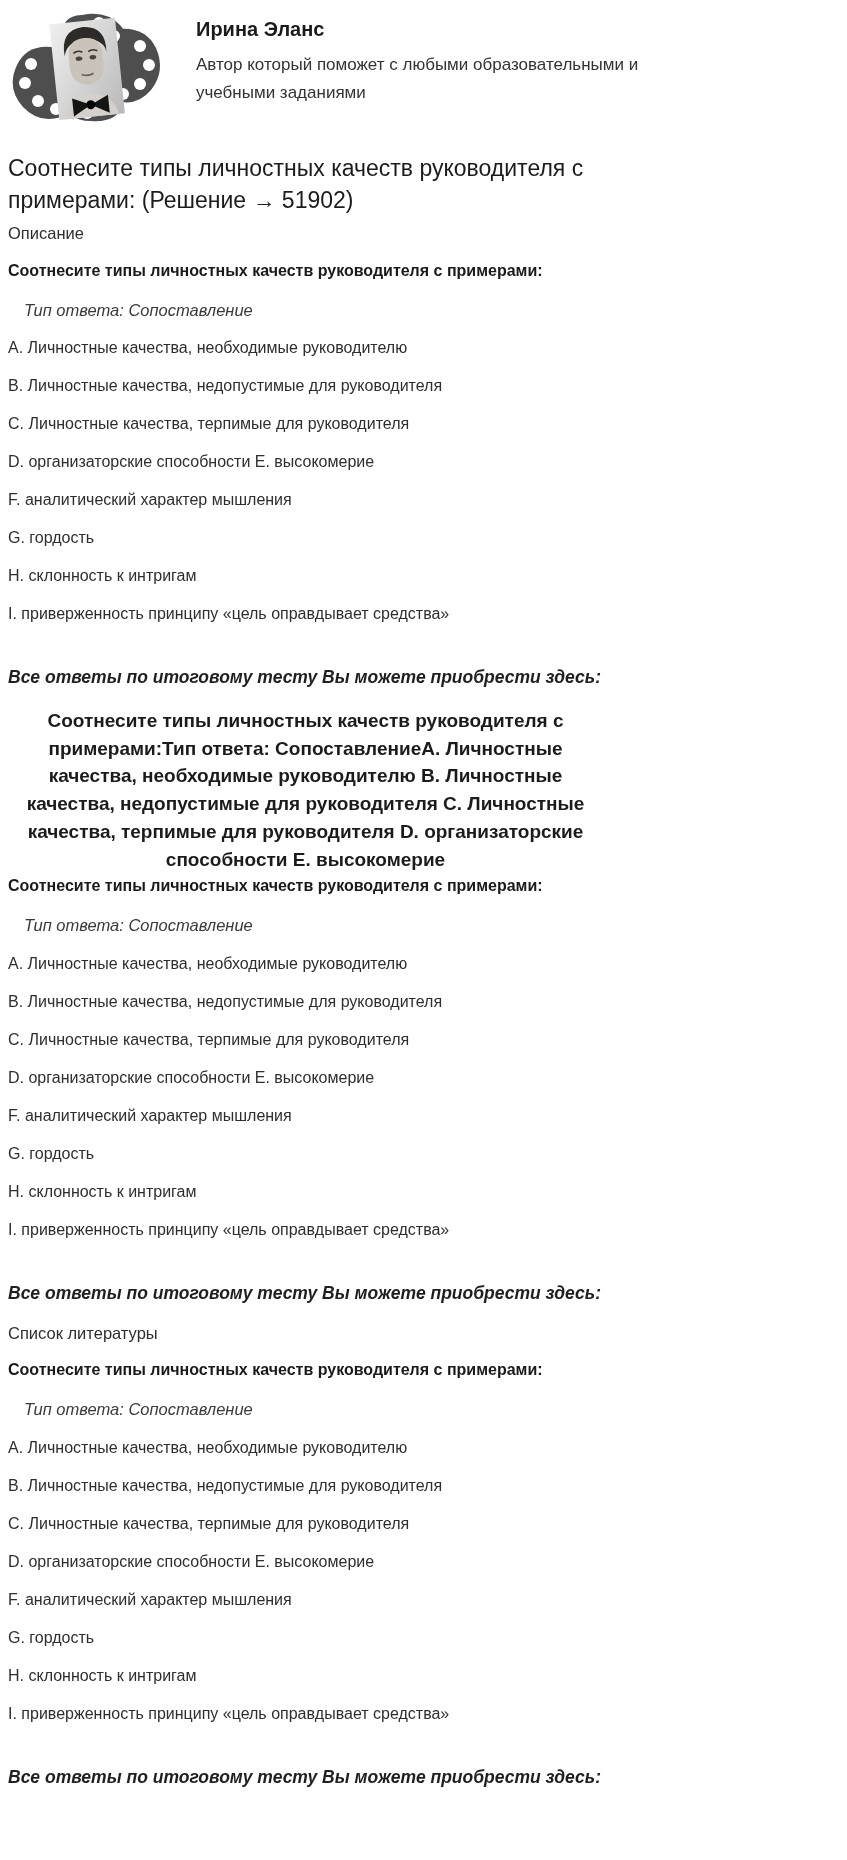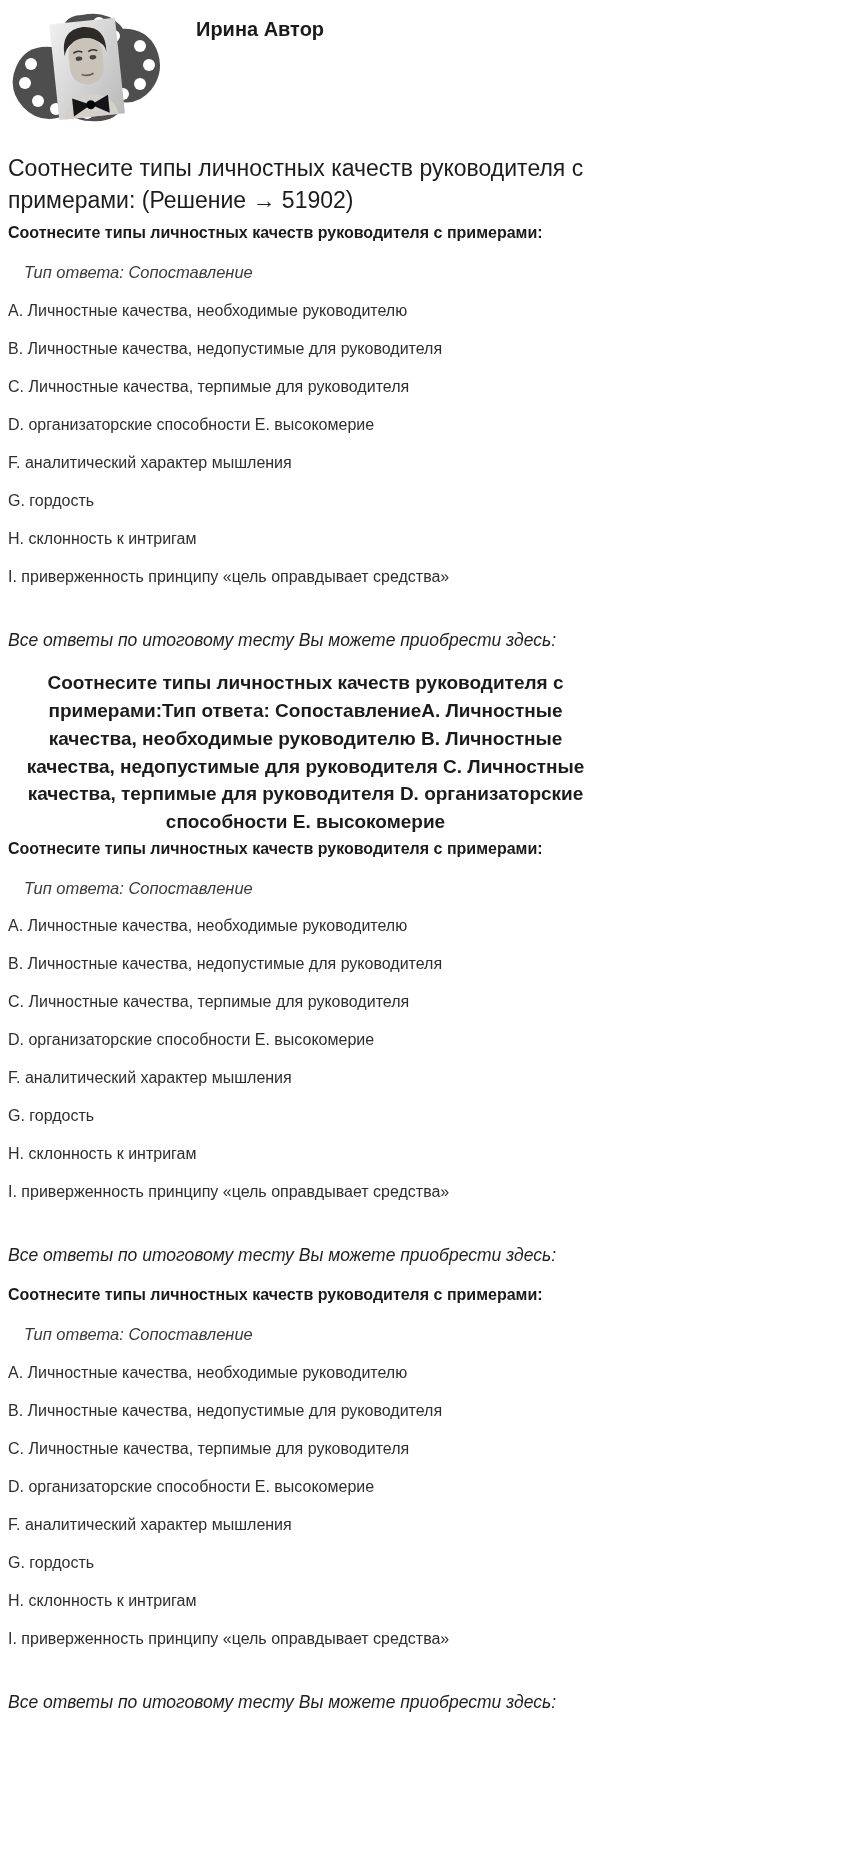--- a/index.html
+++ b/index.html
@@ -39,21 +39,21 @@
   }
   .q-type {
     font-size: 16.5px; font-style: italic; color: #3a3a3a;
     margin: 0 0 18px 16px; line-height: 1.25;
   }
   .q-item {
     font-size: 16px; color: #2e2e2e;
     margin: 0 0 18px 0; line-height: 1.25;
   }
   .purchase-note {
-    font-size: 17.5px; font-weight: normal; font-style: italic; color: #1f1f1f;
+    font-size: 17.5px; font-weight: bold; font-style: italic; color: #1f1f1f;
     margin: 42px 0 18px 0; line-height: 1.3;
   }
   .toc-paragraph {
     font-size: 19px; font-weight: bold; color: #1b1b1b;
     line-height: 1.46; max-width: 595px;
     margin: 0 0 3px 0;
     text-align: center;
   }
 </style>
 </head>
@@ -103,27 +103,29 @@
           <path d="M82 44 Q86 41 91 44" stroke="#3a3531" stroke-width="1.6" fill="none"></path>
           <path d="M73 66 Q79 69 85 66" stroke="#6b5f56" stroke-width="1.6" fill="none"></path>
           <path d="M52 109 Q56 88 79 86 Q102 88 106 109 Z" fill="#d4d1cd"></path>
           <path d="M79 97 L61 107 L61 89 Z" fill="#141414"></path>
           <path d="M79 97 L97 107 L97 89 Z" fill="#141414"></path>
           <circle cx="79" cy="97" r="4.5" fill="#000000"></circle>
         </g>
       </svg>
     </div>
     <div class="profile-text">
-      <div class="profile-name">Ирина Автор</div>
+      <div class="profile-name">Ирина Эланс</div>
+      <div class="profile-bio">Автор который поможет с любыми образовательными и учебными заданиями</div>
     </div>
   </header>
 
   <h1 class="page-title">Соотнесите типы личностных качеств руководителя с примерами: (Решение → 51902)</h1>
 
   <section>
+    <p class="section-label">Описание</p>
     <p class="q-heading">Соотнесите типы личностных качеств руководителя с примерами:</p>
     <p class="q-type">Тип ответа: Сопоставление</p>
     <p class="q-item">A. Личностные качества, необходимые руководителю</p>
     <p class="q-item">B. Личностные качества, недопустимые для руководителя</p>
     <p class="q-item">C. Личностные качества, терпимые для руководителя</p>
     <p class="q-item">D. организаторские способности E. высокомерие</p>
     <p class="q-item">F. аналитический характер мышления</p>
     <p class="q-item">G. гордость</p>
     <p class="q-item">H. склонность к интригам</p>
     <p class="q-item">I. приверженность принципу «цель оправдывает средства»</p>
@@ -139,20 +141,21 @@
     <p class="q-item">C. Личностные качества, терпимые для руководителя</p>
     <p class="q-item">D. организаторские способности E. высокомерие</p>
     <p class="q-item">F. аналитический характер мышления</p>
     <p class="q-item">G. гордость</p>
     <p class="q-item">H. склонность к интригам</p>
     <p class="q-item">I. приверженность принципу «цель оправдывает средства»</p>
     <p class="purchase-note">Все ответы по итоговому тесту Вы можете приобрести здесь:</p>
   </section>
 
   <section>
+    <p class="section-label">Список литературы</p>
     <p class="q-heading">Соотнесите типы личностных качеств руководителя с примерами:</p>
     <p class="q-type">Тип ответа: Сопоставление</p>
     <p class="q-item">A. Личностные качества, необходимые руководителю</p>
     <p class="q-item">B. Личностные качества, недопустимые для руководителя</p>
     <p class="q-item">C. Личностные качества, терпимые для руководителя</p>
     <p class="q-item">D. организаторские способности E. высокомерие</p>
     <p class="q-item">F. аналитический характер мышления</p>
     <p class="q-item">G. гордость</p>
     <p class="q-item">H. склонность к интригам</p>
     <p class="q-item">I. приверженность принципу «цель оправдывает средства»</p>

